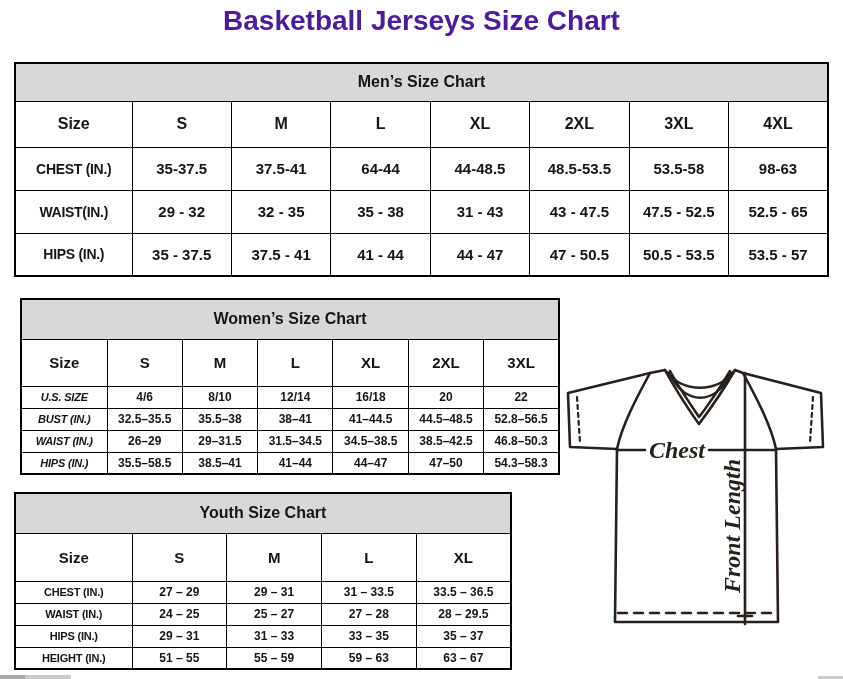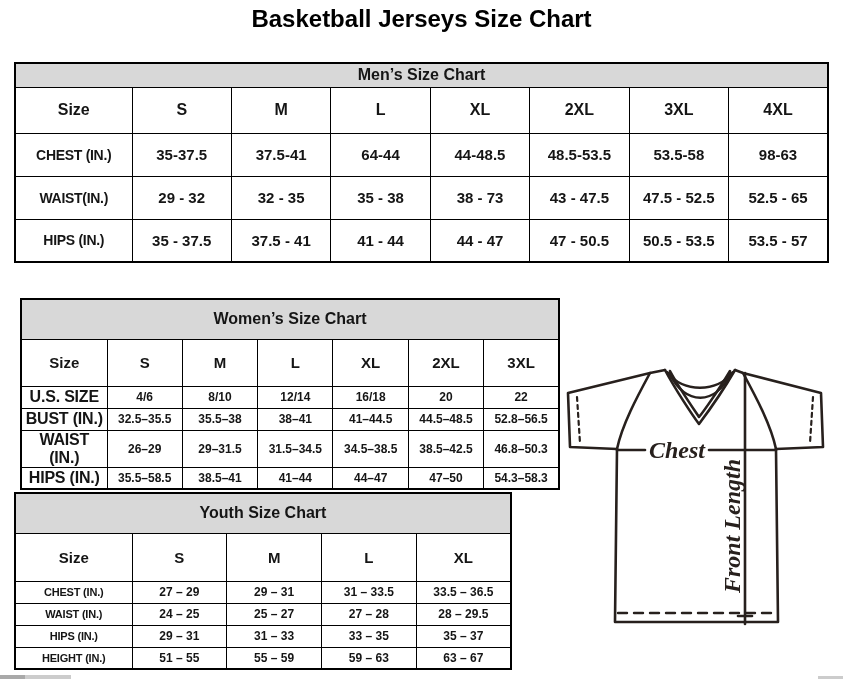--- a/index.html
+++ b/index.html
@@ -2,40 +2,40 @@
 <html><head>
 <meta charset="utf-8">
 <style>
   html,body{margin:0;padding:0;}
   body{
     width:843px;height:679px;position:relative;background:#ffffff;
     font-family:"Liberation Sans",sans-serif;color:#111111;overflow:hidden;
   }
   .page-title{
     position:absolute;left:14px;top:5px;width:815px;text-align:center;
-    font-size:24px;font-weight:bold;color:#000000;
+    font-size:28px;font-weight:bold;color:#4c1d95;
   }
   table.tbl{
     position:absolute;border-collapse:collapse;table-layout:fixed;
     text-align:center;font-weight:bold;background:#fff;border:2px solid #000;
   }
   .tbl th,.tbl td{border:1.5px solid #000;padding:0 2px;vertical-align:middle;color:#151515;}
   .tbl-title{background:#d8d8d8;font-size:16px;color:#000;}
   
   #mens{left:14px;top:62px;width:815px;}
-  #mens .r-hdr{height:24px;}
+  #mens .r-hdr{height:38px;}
   #mens .r-size{height:46px;font-size:16px;}
   #mens .r-data{height:43px;font-size:15px;}
   #mens .row-label{font-size:14px;letter-spacing:-0.3px;}
   
   #womens{left:20px;top:298px;width:540px;}
   #womens .r-hdr{height:40px;}
   #womens .r-size{height:47px;font-size:15px;}
   #womens .r-data{height:22px;font-size:12px;}
-  #womens .row-label{font-size:16px;letter-spacing:-0.2px;}
+  #womens .row-label{font-size:11px;letter-spacing:-0.2px;font-style:italic;}
   
   #youth{left:14px;top:492px;width:498px;}
   #youth .r-hdr{height:40px;}
   #youth .r-size{height:48px;font-size:15px;}
   #youth .r-data{height:22px;font-size:12px;}
   #youth .row-label{font-size:11px;letter-spacing:-0.2px;}
   
   #jersey{position:absolute;left:557px;top:363px;}
   .measure-text{
     font-family:"Liberation Serif",serif;font-style:italic;font-weight:bold;
@@ -83,21 +83,21 @@
       <td>44-48.5</td>
       <td>48.5-53.5</td>
       <td>53.5-58</td>
       <td>98-63</td>
     </tr>
     <tr class="r-data">
       <td class="row-label">WAIST(IN.)</td>
       <td>29 - 32</td>
       <td>32 - 35</td>
       <td>35 - 38</td>
-      <td>38 - 73</td>
+      <td>31 - 43</td>
       <td>43 - 47.5</td>
       <td>47.5 - 52.5</td>
       <td>52.5 - 65</td>
     </tr>
     <tr class="r-data">
       <td class="row-label">HIPS (IN.)</td>
       <td>35 - 37.5</td>
       <td>37.5 - 41</td>
       <td>41 - 44</td>
       <td>44 - 47</td>

